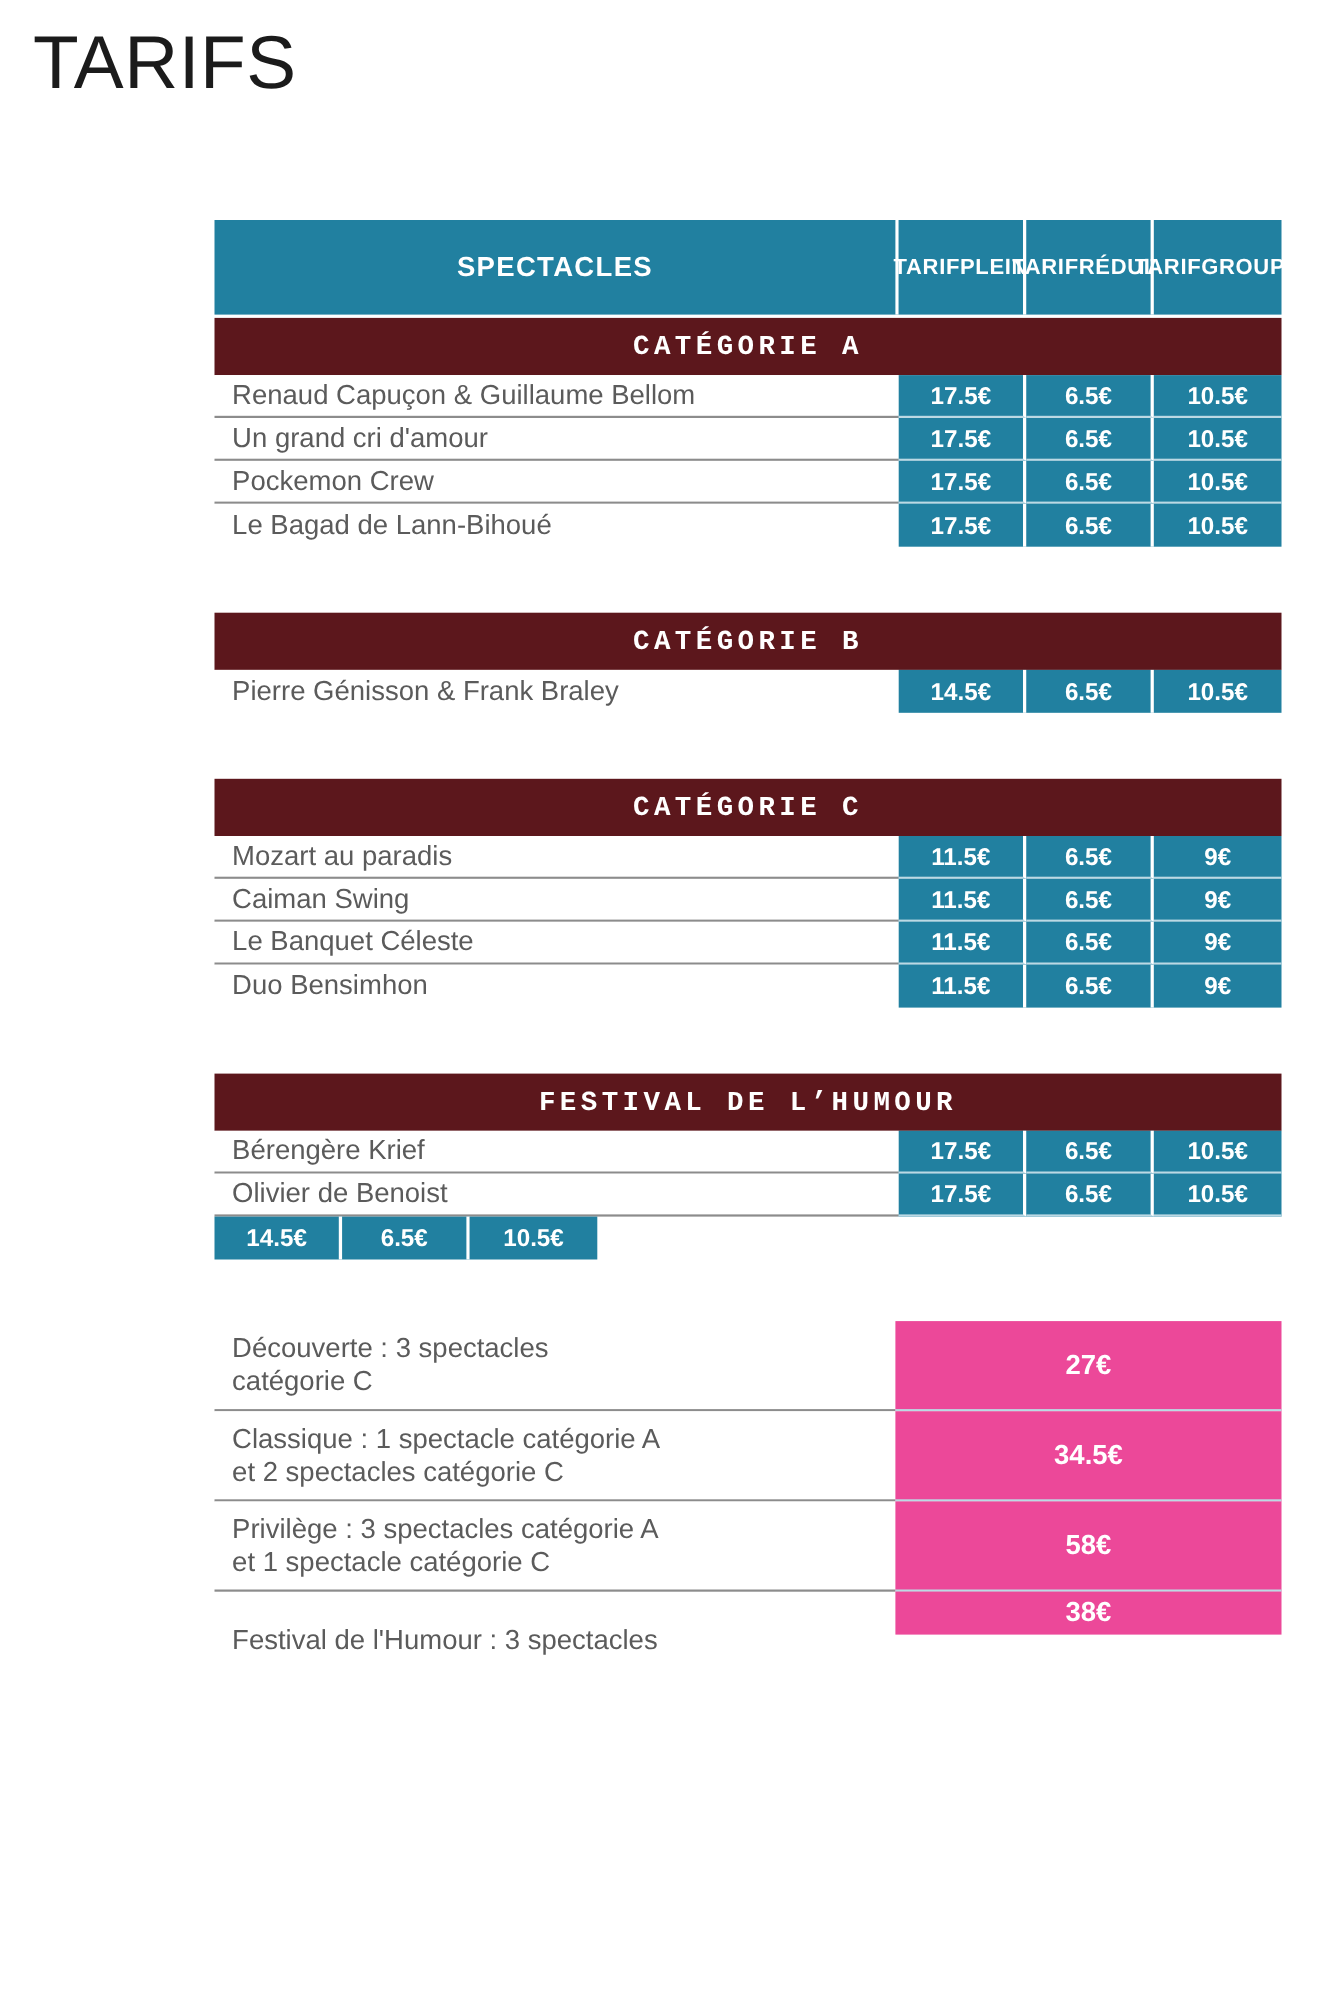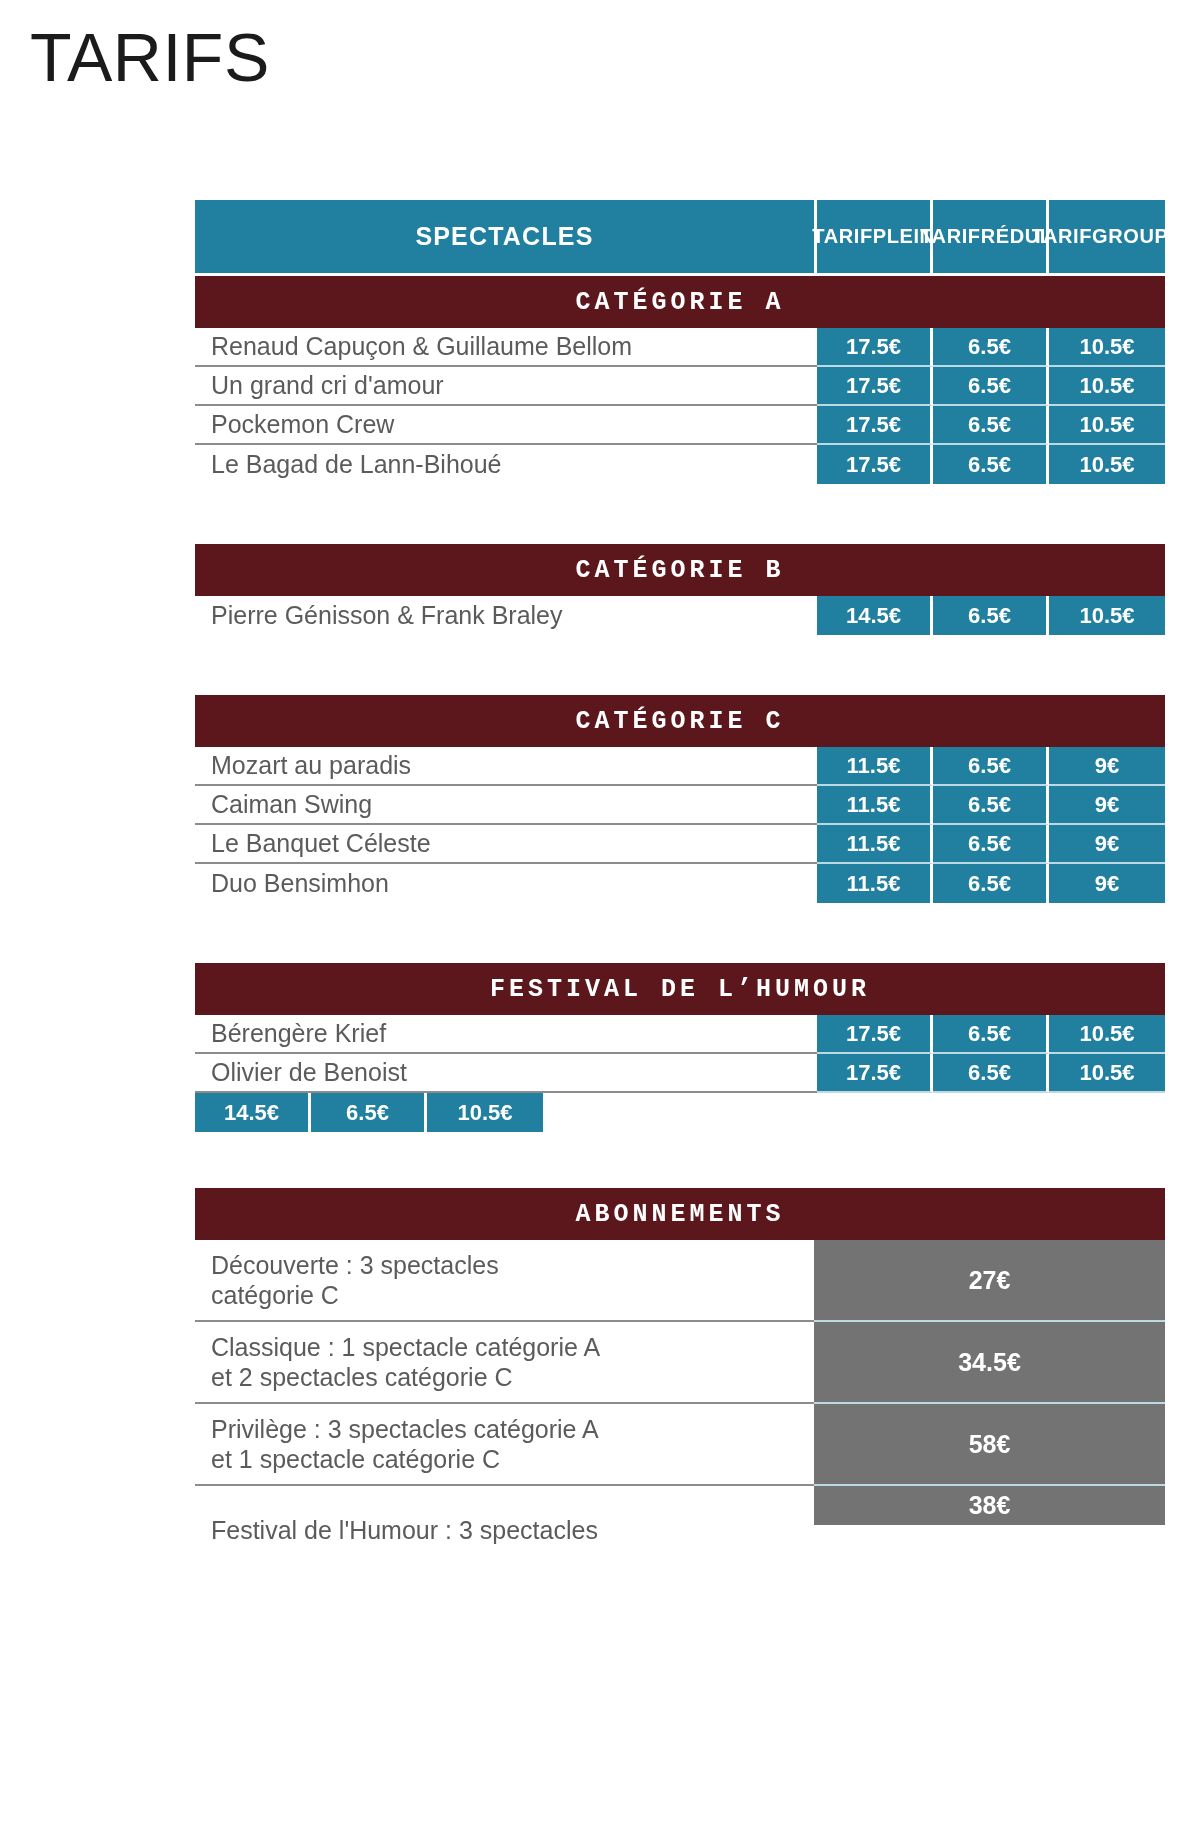--- a/index.html
+++ b/index.html
@@ -37,21 +37,21 @@
     position: absolute;
     left: 195px;
     top: 200px;
     width: 970px;
   }
 
   
   .head-row {
     display: flex;
     width: 970px;
-    height: 73px;
+    height: 86px;
     margin-bottom: 3px;
   }
   .head-spectacles {
     flex: 1 1 auto;
     background: #2180a0;
     display: flex;
     align-items: center;
     justify-content: center;
     color: #ffffff;
     font-size: 25px;
@@ -134,21 +134,21 @@
     border-right: 3px solid #ffffff;
     border-bottom: 2px solid #bcd9e4;
   }
   .price-cell:last-child { border-right: none; }
   .data-row.last .price-cell { border-bottom: none; }
 
   
   .price-cell-wide {
     width: 351px;
     flex: 0 0 351px;
-    background: #737373;
+    background: #ec4899;
     color: #ffffff;
     display: flex;
     align-items: center;
     justify-content: center;
     font-size: 25px;
     font-weight: bold;
     border-bottom: 2px solid #bcd9e4;
   }
   .data-row.last .price-cell-wide { border-bottom: none; }
 
@@ -281,21 +281,20 @@
       <div class="data-row last">
         <div class="price-cell">14.5€</div>
         <div class="price-cell">6.5€</div>
         <div class="price-cell">10.5€</div>
       </div>
     </div>
 
     <div class="spacer-sm"></div>
 
     <div class="section-block">
-      <div class="section-banner">ABONNEMENTS</div>
       <div class="data-row tall">
         <div class="abo-label">Découverte : 3 spectacles
 catégorie C</div>
         <div class="price-cell-wide">27€</div>
       </div>
       <div class="data-row tall">
         <div class="abo-label">Classique : 1 spectacle catégorie A
 et 2 spectacles catégorie C</div>
         <div class="price-cell-wide">34.5€</div>
       </div>

